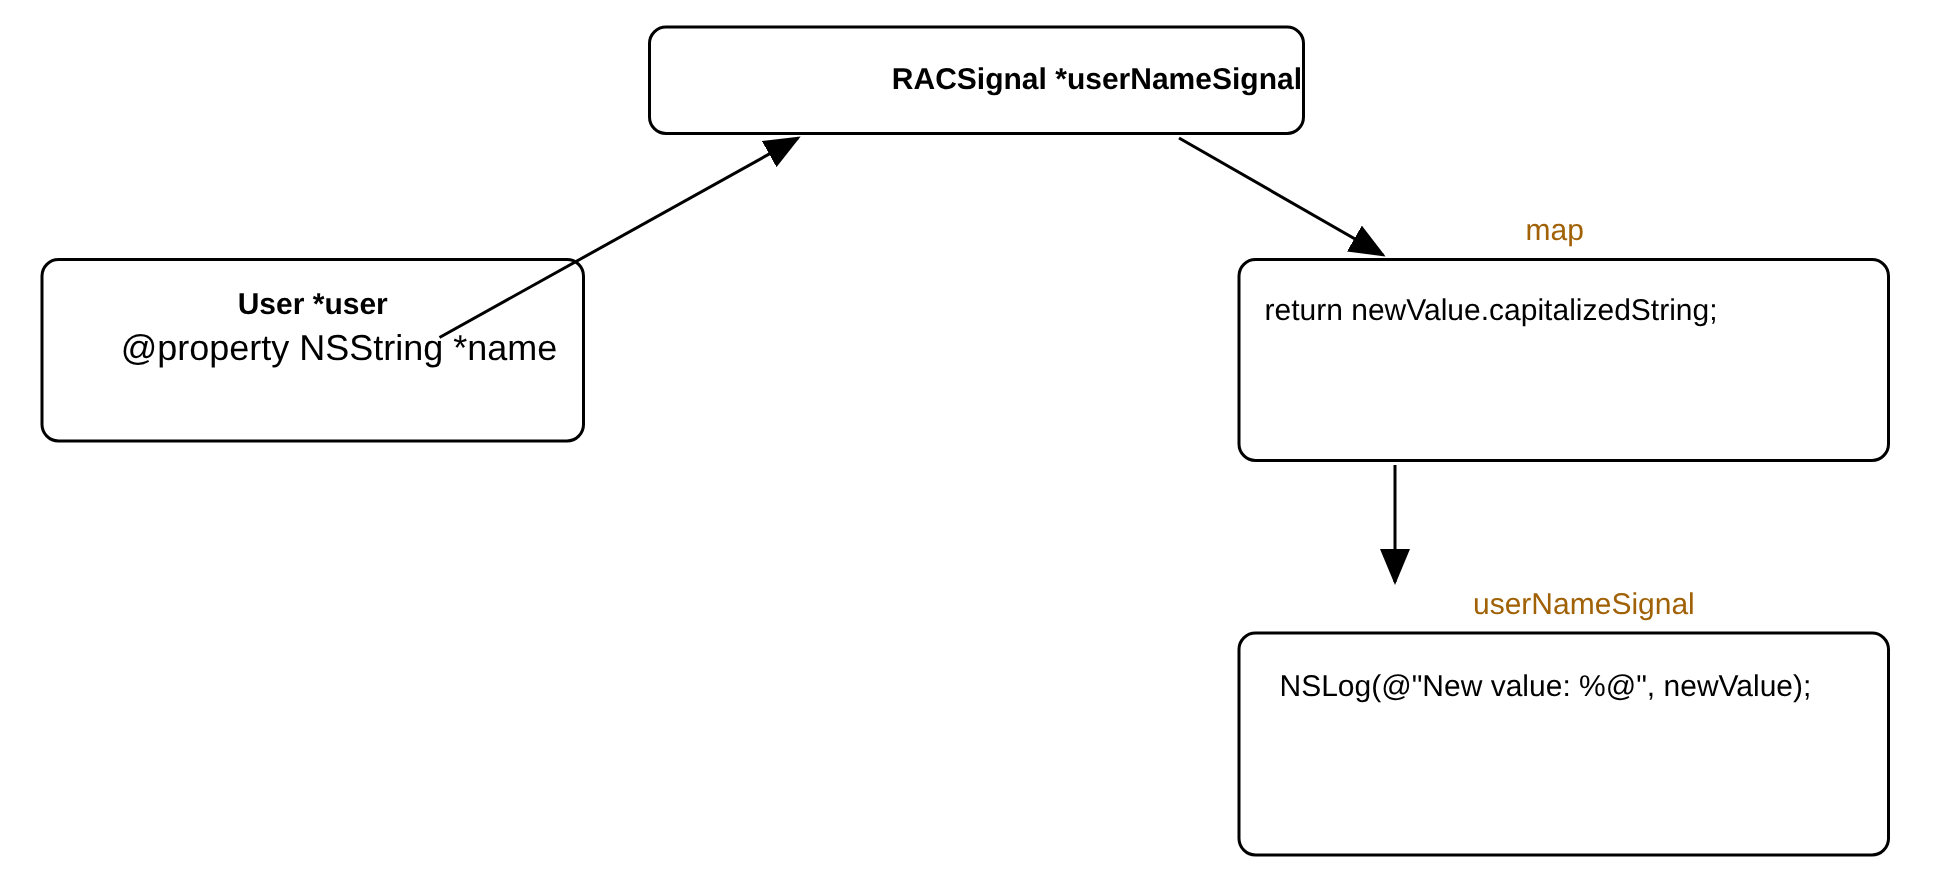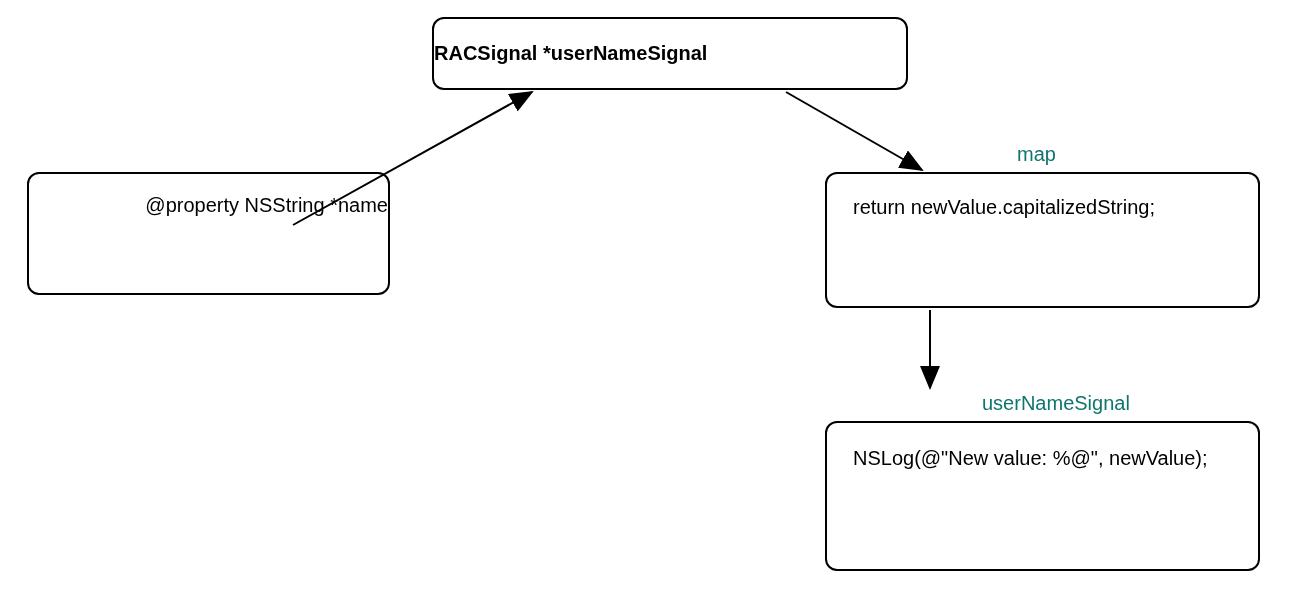--- a/index.html
+++ b/index.html
@@ -16,69 +16,69 @@
     }
     .box {
       position: absolute;
       border: 2px solid #000;
       border-radius: 12px;
       background: #fff;
     }
     .box-signal {
       left: 432px;
       top: 17px;
-      width: 476px;
+      width: 438px;
       height: 73px;
       display: flex;
       align-items: center;
-      justify-content: flex-start;
+      justify-content: flex-end;
     }
     .signal-title {
       font-weight: bold;
       font-size: 20px;
     }
     .box-user {
       left: 27px;
       top: 172px;
       width: 363px;
       height: 123px;
       padding-top: 18px;
       text-align: center;
     }
     .user-title {
       font-weight: bold;
       font-size: 20px;
       margin-bottom: 2px;
     }
     .user-prop {
-      font-size: 20px;
-      text-align: right;
+      font-size: 24px;
+      text-align: center;
       padding-left: 35px;
       line-height: 1.3;
     }
     .box-map {
       left: 825px;
       top: 172px;
       width: 435px;
       height: 136px;
-      padding: 22px 26px;
+      padding: 22px 16px;
       font-size: 20px;
     }
     .box-sub {
       left: 825px;
       top: 421px;
       width: 435px;
       height: 150px;
       padding: 22px 26px;
       font-size: 20px;
       line-height: 1.35;
     }
     .label {
       position: absolute;
-      color: #0f766e;
+      color: #a16207;
       font-size: 20px;
     }
     .label-map {
       left: 1017px;
       top: 143px;
     }
     .label-sub {
       left: 982px;
       top: 392px;
     }
@@ -92,20 +92,21 @@
     }
   </style>
 </head>
 <body>
 
 <div class="box box-signal">
   <span class="signal-title">RACSignal *userNameSignal</span>
 </div>
 
 <div class="box box-user">
+  <div class="user-title">User *user</div>
   <div class="user-prop">@property NSString *name</div>
 </div>
 
 <div class="label label-map">map</div>
 <div class="box box-map">
   <span>return newValue.capitalizedString;</span>
 </div>
 
 <div class="label label-sub">userNameSignal</div>
 <div class="box box-sub">

